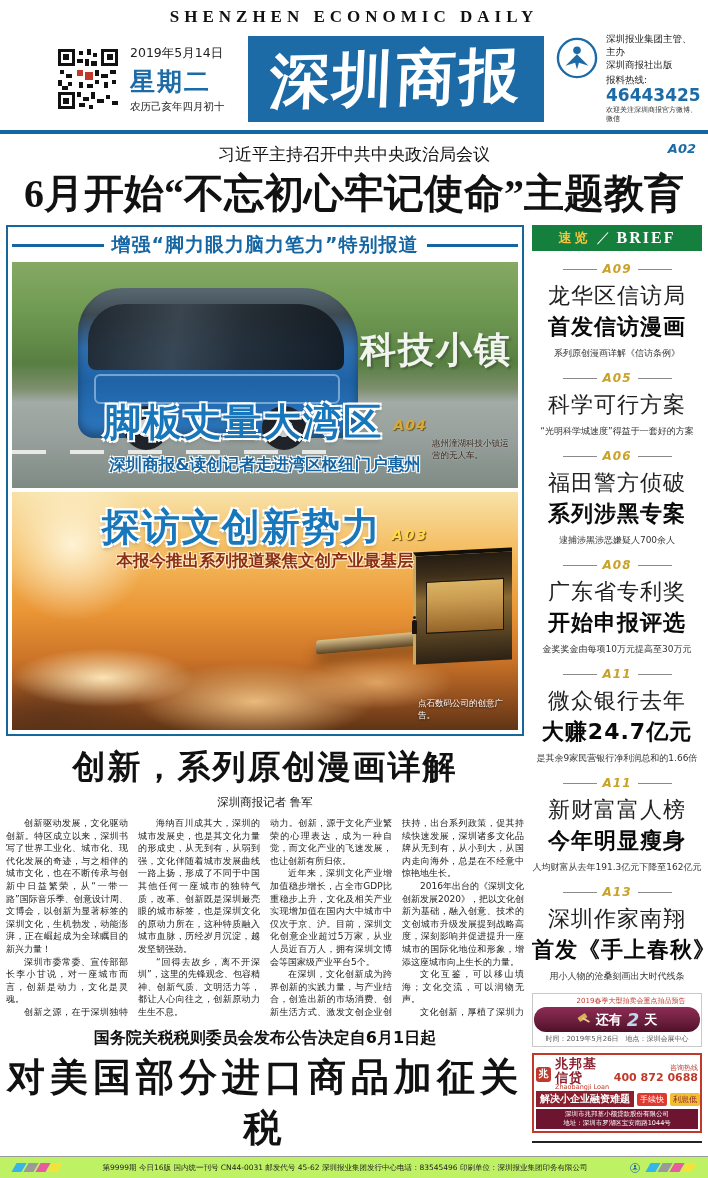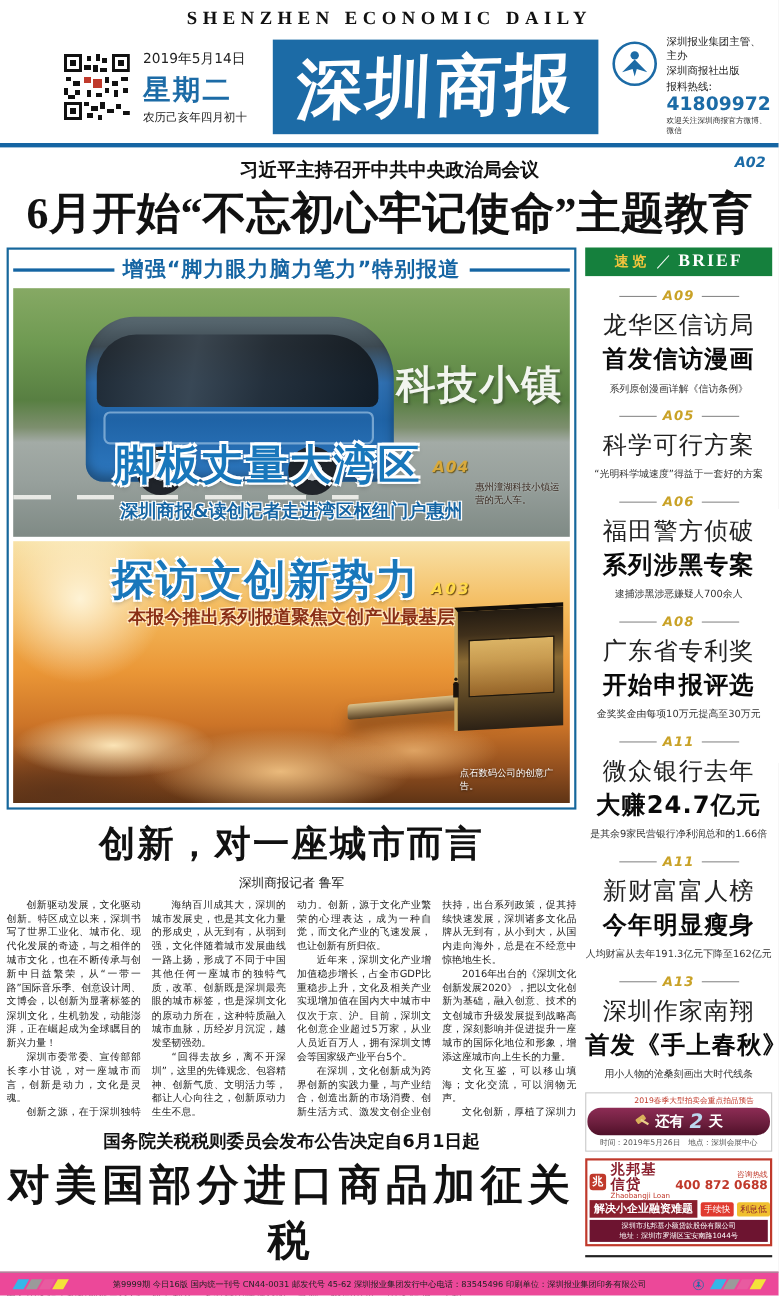--- a/index.html
+++ b/index.html
@@ -20,21 +20,21 @@
   .agency{display:flex;align-items:flex-start;gap:8px;margin-left:12px;}
   .emblem{width:42px;height:42px;flex:0 0 auto;margin-top:4px;}
   .agency-text{line-height:1.35;}
   .agency-line{font-size:9.5px;color:#222;}
   .hotline-label{font-size:9.5px;color:#222;margin-top:2px;}
   .hotline-number{font-size:17px;font-weight:bold;color:#1c6ba6;line-height:1.1;}
   .follow-note{font-size:7px;color:#333;margin-top:1px;}
   .blue-rule{height:4px;background:#1565a3;margin-top:7px;}
   
   .top-story{position:relative;text-align:center;padding:9px 8px 2px 8px;}
-  .kicker{font-size:17px;font-weight:bold;color:#111;}
+  .kicker{font-size:17px;font-weight:normal;color:#111;}
   .ref-a02{position:absolute;right:12px;top:7px;color:#1c6ba6;font-weight:bold;font-style:italic;font-size:13px;}
   .main-headline{font-family:"Liberation Serif",serif;font-weight:bold;font-size:40px;line-height:1.15;
                  margin-top:5px;white-space:nowrap;}
   
   .content-row{display:flex;gap:8px;padding:0 6px;margin-top:6px;}
   .left-col{width:518px;flex:0 0 auto;}
   .brief-col{width:170px;flex:0 0 auto;}
   
   .special-box{border:2px solid #16679c;padding:4px;}
   .banner-row{display:flex;align-items:center;gap:8px;margin:1px 0 4px 0;}
@@ -146,21 +146,21 @@
   .loan-slogan-row{display:flex;align-items:center;gap:3px;margin-top:0;}
   .loan-slogan{background:#8a1f2d;color:#fff;font-size:10px;font-weight:bold;padding:1px 4px;white-space:nowrap;}
   .loan-tag1{background:#e03a2f;color:#fff;font-size:8px;padding:1px 3px;border-radius:2px;white-space:nowrap;}
   .loan-tag2{background:#f0c030;color:#8a1f2d;font-size:8px;padding:1px 3px;border-radius:2px;white-space:nowrap;}
   .loan-company{background:#6d1430;color:#fff;font-size:6.5px;text-align:center;margin-top:2px;padding:1px 2px;
     line-height:1.4;}
   
   .staff-box{margin-top:8px;border-top:2px solid #222;padding-top:4px;font-size:8.6px;line-height:1.75;color:#111;}
   
   .footer{position:absolute;left:0;right:0;bottom:0;height:21px;border-top:1px solid #9a9a9a;
-    display:flex;align-items:center;padding:0 14px;gap:8px;background:#ec4899;}
+    display:flex;align-items:center;padding:0 14px;gap:8px;background:#bef264;}
   .color-bars{display:flex;gap:2px;flex:0 0 auto;}
   .cbar{width:10px;height:9px;transform:skewX(-30deg);}
   .cb-cyan{background:#35b6e8;} .cb-gray{background:#9a9a9a;} .cb-mag{background:#e85ba0;} .cb-yel{background:#f4e23a;}
   .footer-text{flex:1;text-align:center;font-size:7.5px;color:#222;white-space:nowrap;overflow:hidden;}
   .footer-logo{width:10px;height:10px;flex:0 0 auto;}
 </style>
 </head>
 <body>
 
 <div class="page">
@@ -225,21 +225,21 @@
     <div class="agency">
       <svg class="emblem" viewBox="0 0 44 44">
         <circle cx="22" cy="22" r="20" fill="#fff" stroke="#1c6ba6" stroke-width="2.5"></circle>
         <circle cx="22" cy="14" r="4" fill="#1c6ba6"></circle>
         <path d="M22 18 L10 30 L20 27 L22 34 L24 27 L34 30 Z" fill="#1c6ba6"></path>
       </svg>
       <div class="agency-text">
         <div class="agency-line">深圳报业集团主管、主办</div>
         <div class="agency-line">深圳商报社出版</div>
         <div class="hotline-label">报料热线:</div>
-        <div class="hotline-number">41809972</div>
+        <div class="hotline-number">46443425</div>
         <div class="follow-note">欢迎关注深圳商报官方微博、微信</div>
       </div>
     </div>
   </div>
   <div class="blue-rule"></div>
 
   <div class="top-story">
     <div class="kicker">习近平主持召开中共中央政治局会议</div>
     <div class="ref-a02">A02</div>
     <div class="main-headline">6月开始“不忘初心牢记使命”主题教育</div>
@@ -279,21 +279,21 @@
             </div>
             <div class="person"></div>
           </div>
           <div class="clouds-title"><span>探访文创新势力</span><span class="clouds-ref">A03</span></div>
           <div class="clouds-sub">本报今推出系列报道聚焦文创产业最基层</div>
           <div class="clouds-caption">点石数码公司的创意广告。</div>
         </div>
       </div>
 
       <div class="main-article">
-        <div class="art-headline">创新，对一座城市而言</div>
+        <div class="art-headline">创新，系列原创漫画详解</div>
         <div class="byline">深圳商报记者 鲁军</div>
         <div class="art-columns" id="main-cols">
             <div class="col">
               <p>创新驱动发展，文化驱动创新。特区成立以来，深圳书写了世界工业化、城市化、现代化发展的奇迹，与之相伴的城市文化，也在不断传承与创新中日益繁荣，从“一带一路”国际音乐季、创意设计周、文博会，以创新为显著标签的深圳文化，生机勃发，动能澎湃，正在崛起成为全球瞩目的新兴力量！</p>
               <p>深圳市委常委、宣传部部长李小甘说，对一座城市而言，创新是动力，文化是灵魂。</p>
               <p>创新之源，在于深圳独特的移民属性。</p>
             </div>
             <div class="col">
               <p>海纳百川成其大，深圳的城市发展史，也是其文化力量的形成史，从无到有，从弱到强，文化伴随着城市发展曲线一路上扬，形成了不同于中国其他任何一座城市的独特气质，改革、创新既是深圳最亮眼的城市标签，也是深圳文化的原动力所在，这种特质融入城市血脉，历经岁月沉淀，越发坚韧强劲。</p>
               <p>“回得去故乡，离不开深圳”，这里的先锋观念、包容精神、创新气质、文明活力等，都让人心向往之，创新原动力生生不息。</p>

